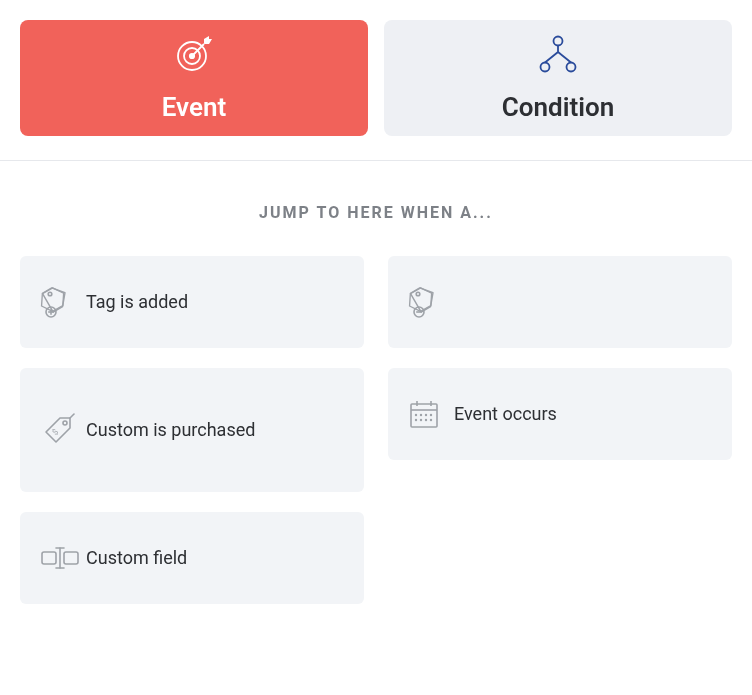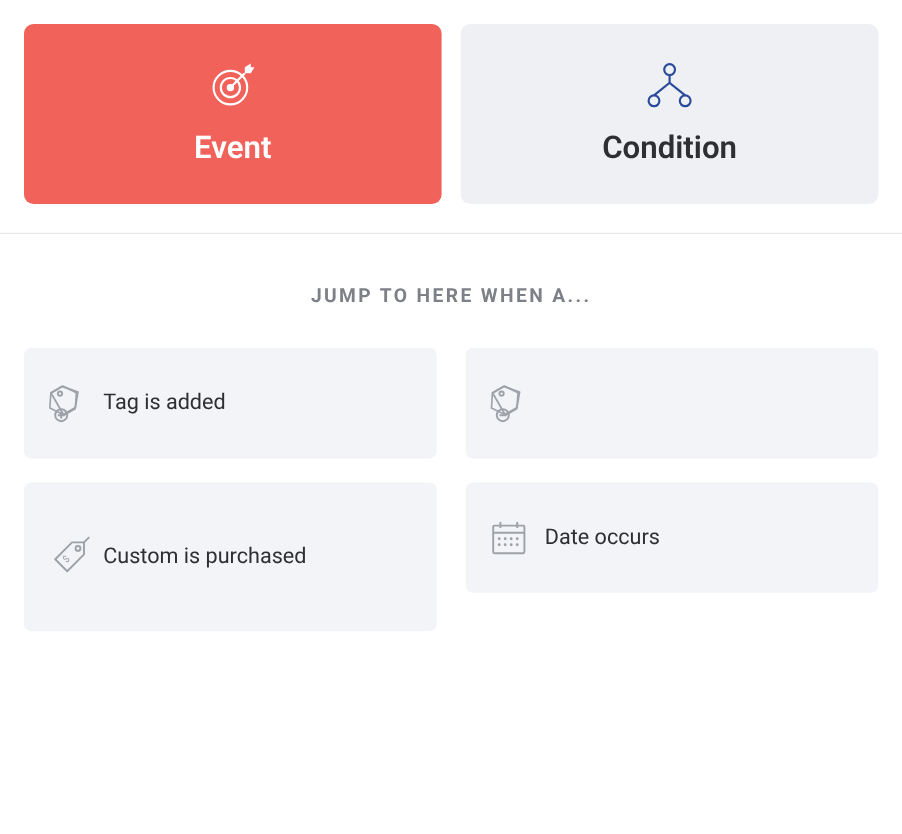--- a/index.html
+++ b/index.html
@@ -16,21 +16,21 @@
     padding: 20px 20px 24px 20px;
   }
   .tab {
     flex: 1;
     background: #eef0f4;
     border-radius: 8px;
     display: flex;
     flex-direction: column;
     align-items: center;
     justify-content: center;
-    height: 150px;
+    height: 116px;
     cursor: pointer;
     color: #2d2f33;
   }
   .tab.active {
     background: #f1625a;
     color: #ffffff;
   }
   .tab-icon {
     height: 40px;
     display: flex;
@@ -176,17 +176,29 @@
         <line x1="8" y1="17" x2="8" y2="17" stroke-width="2.4" stroke-linecap="round"></line>
         <line x1="13" y1="17" x2="13" y2="17" stroke-width="2.4" stroke-linecap="round"></line>
         <line x1="18" y1="17" x2="18" y2="17" stroke-width="2.4" stroke-linecap="round"></line>
         <line x1="23" y1="17" x2="23" y2="17" stroke-width="2.4" stroke-linecap="round"></line>
         <line x1="8" y1="22" x2="8" y2="22" stroke-width="2.4" stroke-linecap="round"></line>
         <line x1="13" y1="22" x2="13" y2="22" stroke-width="2.4" stroke-linecap="round"></line>
         <line x1="18" y1="22" x2="18" y2="22" stroke-width="2.4" stroke-linecap="round"></line>
         <line x1="23" y1="22" x2="23" y2="22" stroke-width="2.4" stroke-linecap="round"></line>
       </svg>
     </div>
-    <div class="event-label">Date occurs</div>
-  </div>
-
+    <div class="event-label">Event occurs</div>
+  </div>
+
+  <div class="event-card">
+    <div class="event-icon">
+      <svg width="40" height="28" viewBox="0 0 40 28" fill="none" stroke="#9ea2a8" stroke-width="1.6" stroke-linecap="round">
+        <rect x="2" y="8" width="14" height="12" rx="2"></rect>
+        <rect x="24" y="8" width="14" height="12" rx="2"></rect>
+        <line x1="20" y1="4" x2="20" y2="24"></line>
+        <path d="M16 4 L24 4"></path>
+        <path d="M16 24 L24 24"></path>
+      </svg>
+    </div>
+    <div class="event-label">Custom field</div>
+  </div>
 
 </div>
 
 </body></html>

